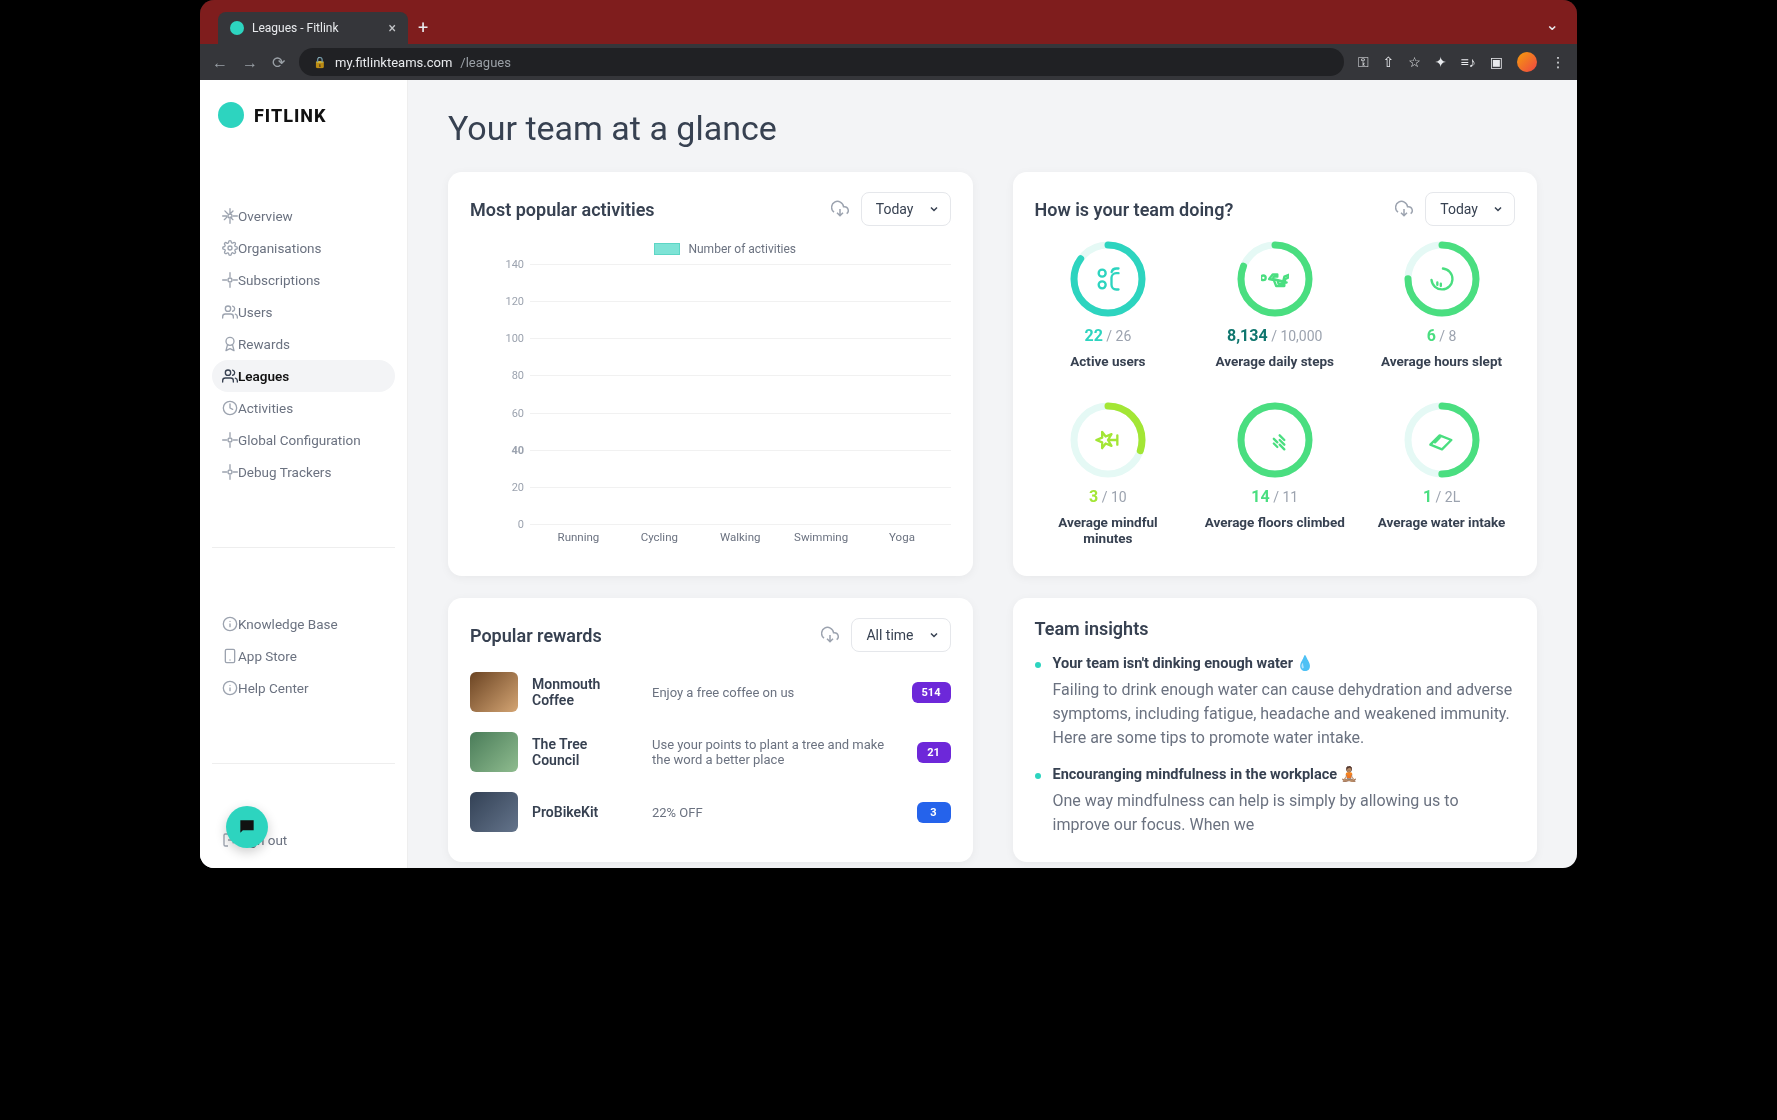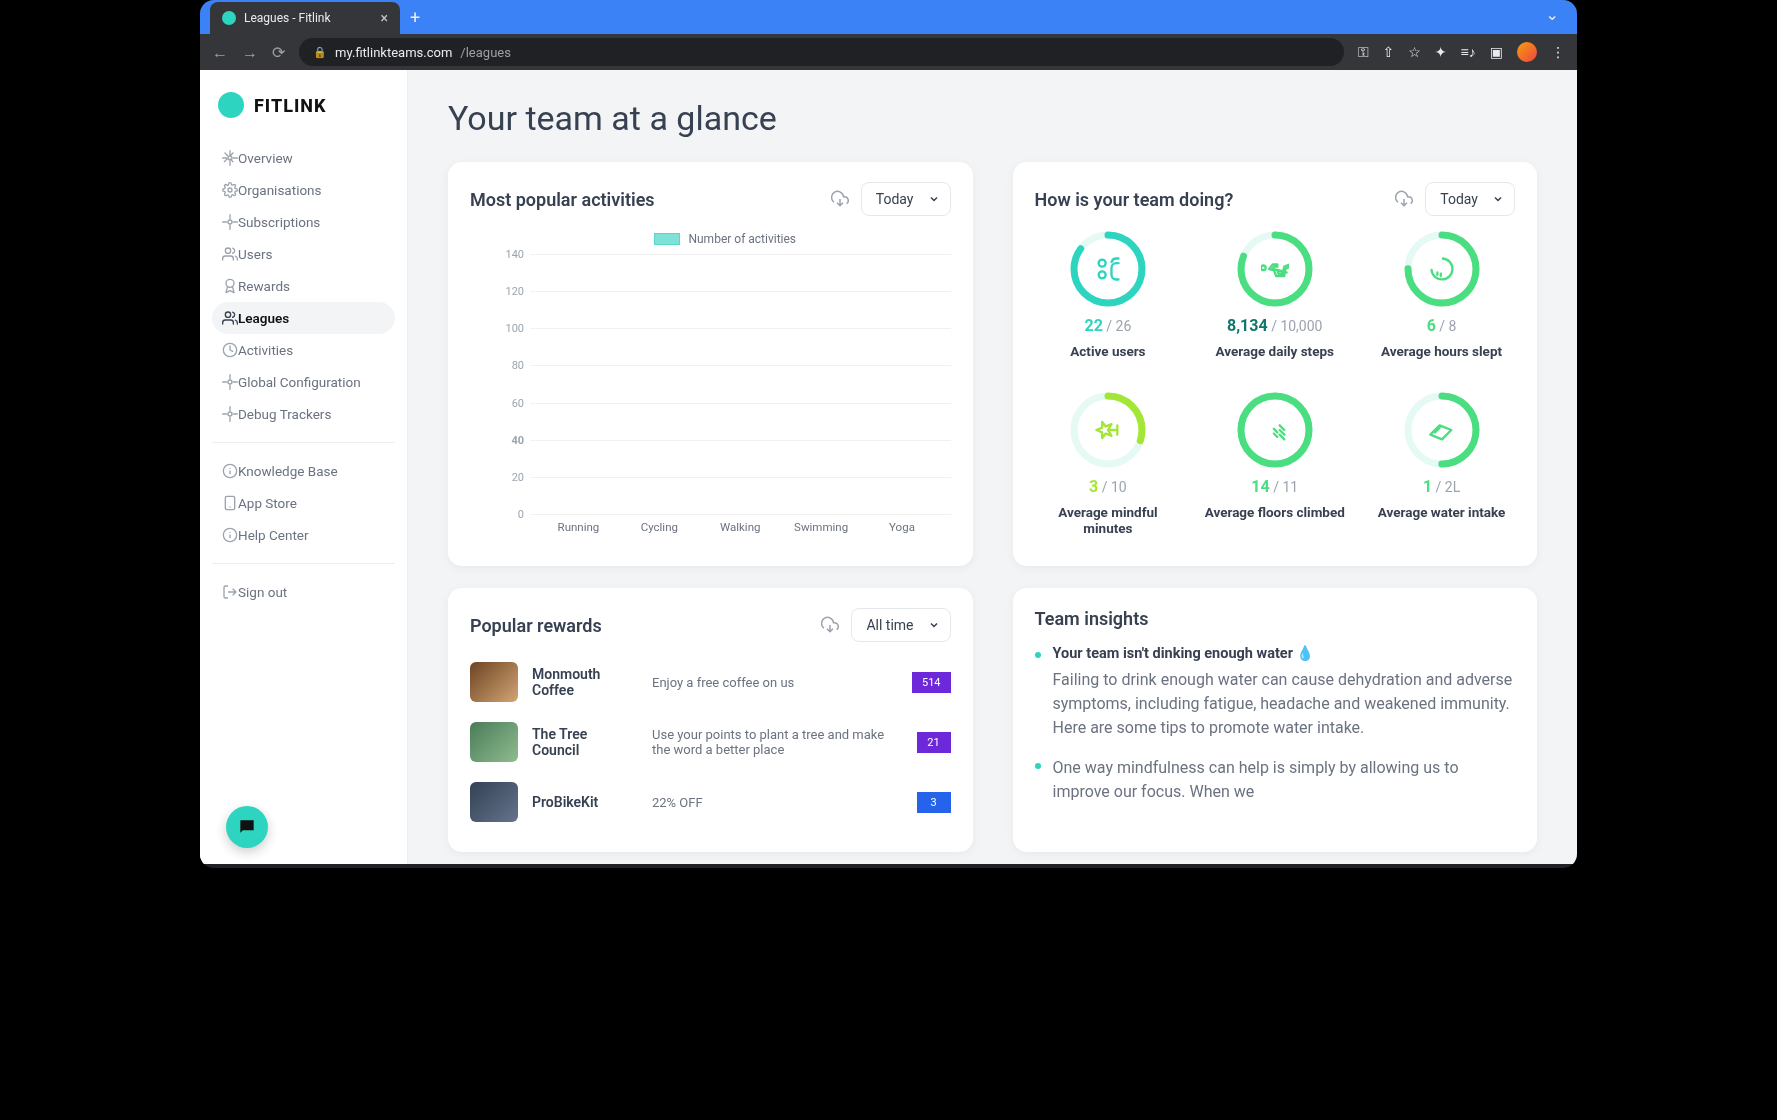--- a/index.html
+++ b/index.html
@@ -1,37 +1,37 @@
 <!DOCTYPE html>
 <html><head>
 <meta charset="utf-8">
 <style>
   * { box-sizing: border-box; margin: 0; padding: 0; }
   body { font-family: -apple-system, BlinkMacSystemFont, "Segoe UI", Roboto, Helvetica, Arial, sans-serif; background: #000; }
   
   
   .browser-frame { width: 1377px; height: 868px; background: #202124; border-radius: 14px; overflow: hidden; margin: 0 auto; position: relative; }
-  .tab-strip { height: 34px; background: #3b82f6; display: flex; align-items: flex-end; padding-left: 10px; }
+  .tab-strip { height: 44px; background: #7f1d1d; display: flex; align-items: flex-end; padding-left: 18px; }
   .tab { display: flex; align-items: center; gap: 8px; background: #35363a; color: #e8eaed; font-size: 12px; padding: 8px 12px; border-radius: 8px 8px 0 0; width: 190px; }
   .tab .favicon { width: 14px; height: 14px; border-radius: 50%; background: #2dd4bf; }
   .tab .close { margin-left: auto; font-size: 14px; opacity: 0.8; }
   .new-tab { color: #e8eaed; font-size: 18px; padding: 6px 10px; }
   .tab-strip .caret { margin-left: auto; color: #e8eaed; padding: 10px 18px; }
   .toolbar { height: 36px; background: #35363a; display: flex; align-items: center; padding: 0 12px; gap: 14px; color: #9aa0a6; }
   .toolbar .addr { flex: 1; background: #202124; border-radius: 20px; height: 28px; display: flex; align-items: center; padding: 0 14px; color: #e8eaed; font-size: 13px; gap: 8px; }
   .toolbar .addr .lock { font-size: 11px; opacity: 0.8; }
   .toolbar .addr .path { color: #9aa0a6; }
   .toolbar .right-icons { display: flex; gap: 14px; align-items: center; }
   .toolbar .right-icons span { font-size: 14px; color: #e8eaed; }
   .avatar { width: 20px; height: 20px; border-radius: 50%; background: linear-gradient(135deg,#f59e0b,#ef4444); }
   .nav-icon { cursor: pointer; }
 
   
   .app { background: #f3f4f6; height: calc(100% - 74px); display: flex; }
-  .sidebar { width: 208px; background: #fff; padding: 18px 12px; border-right: 1px solid #eee; display: flex; flex-direction: column; }
+  .sidebar { width: 208px; background: #fff; padding: 18px 12px; border-right: 1px solid #eee; display: flex; flex-direction: column; justify-content: space-between; }
   .logo-row { display: flex; align-items: center; gap: 10px; padding: 4px 6px 24px 6px; }
   .logo-dot { width: 26px; height: 26px; border-radius: 50%; background: #2dd4bf; }
   .logo-text { font-weight: 800; font-size: 18px; letter-spacing: 1px; color: #111; }
   .nav-item { display: flex; align-items: center; padding: 8px 10px; border-radius: 16px; color: #6b7280; font-size: 13.5px; cursor: pointer; }
   .nav-item.active { background: #f3f4f6; color: #111; font-weight: 600; }
   .nav-icon-svg { width: 16px; height: 16px; flex-shrink: 0; }
   .divider { height: 1px; background: #eee; margin: 12px 0; }
   .main { flex: 1; padding: 28px 40px; overflow: auto; }
   .page-title { font-size: 34px; font-weight: 400; color: #374151; margin-bottom: 24px; }
   .cards-row { display: flex; gap: 40px; margin-bottom: 22px; }
@@ -66,21 +66,21 @@
   .ring .glyph { position: absolute; inset: 0; display: flex; align-items: center; justify-content: center; font-size: 26px; color: #34d399; }
   .stat-val { font-size: 14px; color: #9ca3af; }
   .stat-val .num { font-weight: 700; font-size: 16px; }
   .stat-label { font-size: 13.5px; font-weight: 700; color: #374151; text-align: center; }
 
   
   .reward-row { display: flex; align-items: center; gap: 14px; padding: 10px 0; }
   .reward-img { width: 48px; height: 40px; border-radius: 6px; }
   .reward-name { font-size: 14px; font-weight: 600; color: #374151; width: 100px; }
   .reward-desc { font-size: 13px; color: #6b7280; flex: 1; padding-left: 6px; }
-  .badge { background: #6d28d9; color: #fff; font-size: 11px; font-weight: 400; padding: 4px 10px; border-radius: 0; min-width: 34px; text-align: center; }
+  .badge { background: #6d28d9; color: #fff; font-size: 11px; font-weight: 700; padding: 4px 10px; border-radius: 6px; min-width: 34px; text-align: center; }
   .badge.blue { background: #2563eb; }
 
   
   .insight { position: relative; padding-left: 18px; margin-top: 16px; }
   .insight::before { content: ''; position: absolute; left: 0; top: 7px; width: 6px; height: 6px; border-radius: 50%; background: #2dd4bf; }
   .insight-title { font-size: 14.5px; font-weight: 700; color: #374151; margin-bottom: 6px; }
   .insight-body { font-size: 16px; color: #6b7280; line-height: 1.5; }
 
   
   .chat-fab { position: absolute; left: 26px; bottom: 20px; width: 42px; height: 42px; border-radius: 50%; background: #2dd4bf; display: flex; align-items: center; justify-content: center; box-shadow: 0 4px 12px rgba(0,0,0,0.2); cursor: pointer; }
@@ -451,20 +451,21 @@
         </section>
 
         <section class="card right">
           <div class="card-title" style="margin-bottom:6px;">Team insights</div>
           <div id="insights-list">
               <div class="insight">
                 <div class="insight-title">Your team isn't dinking enough water 💧</div>
     <div class="insight-body">Failing to drink enough water can cause dehydration and adverse symptoms, including fatigue, headache and weakened immunity. Here are some tips to promote water intake.</div>
               </div>
               <div class="insight">
+                <div class="insight-title">Encouranging mindfulness in the workplace 🧘🏽</div>
     <div class="insight-body">One way mindfulness can help is simply by allowing us to improve our focus. When we</div>
               </div>
             </div>
         </section>
       </div>
     </main>
   </div>
 
   <div class="chat-fab">
     <svg viewBox="0 0 24 24" fill="#111">

